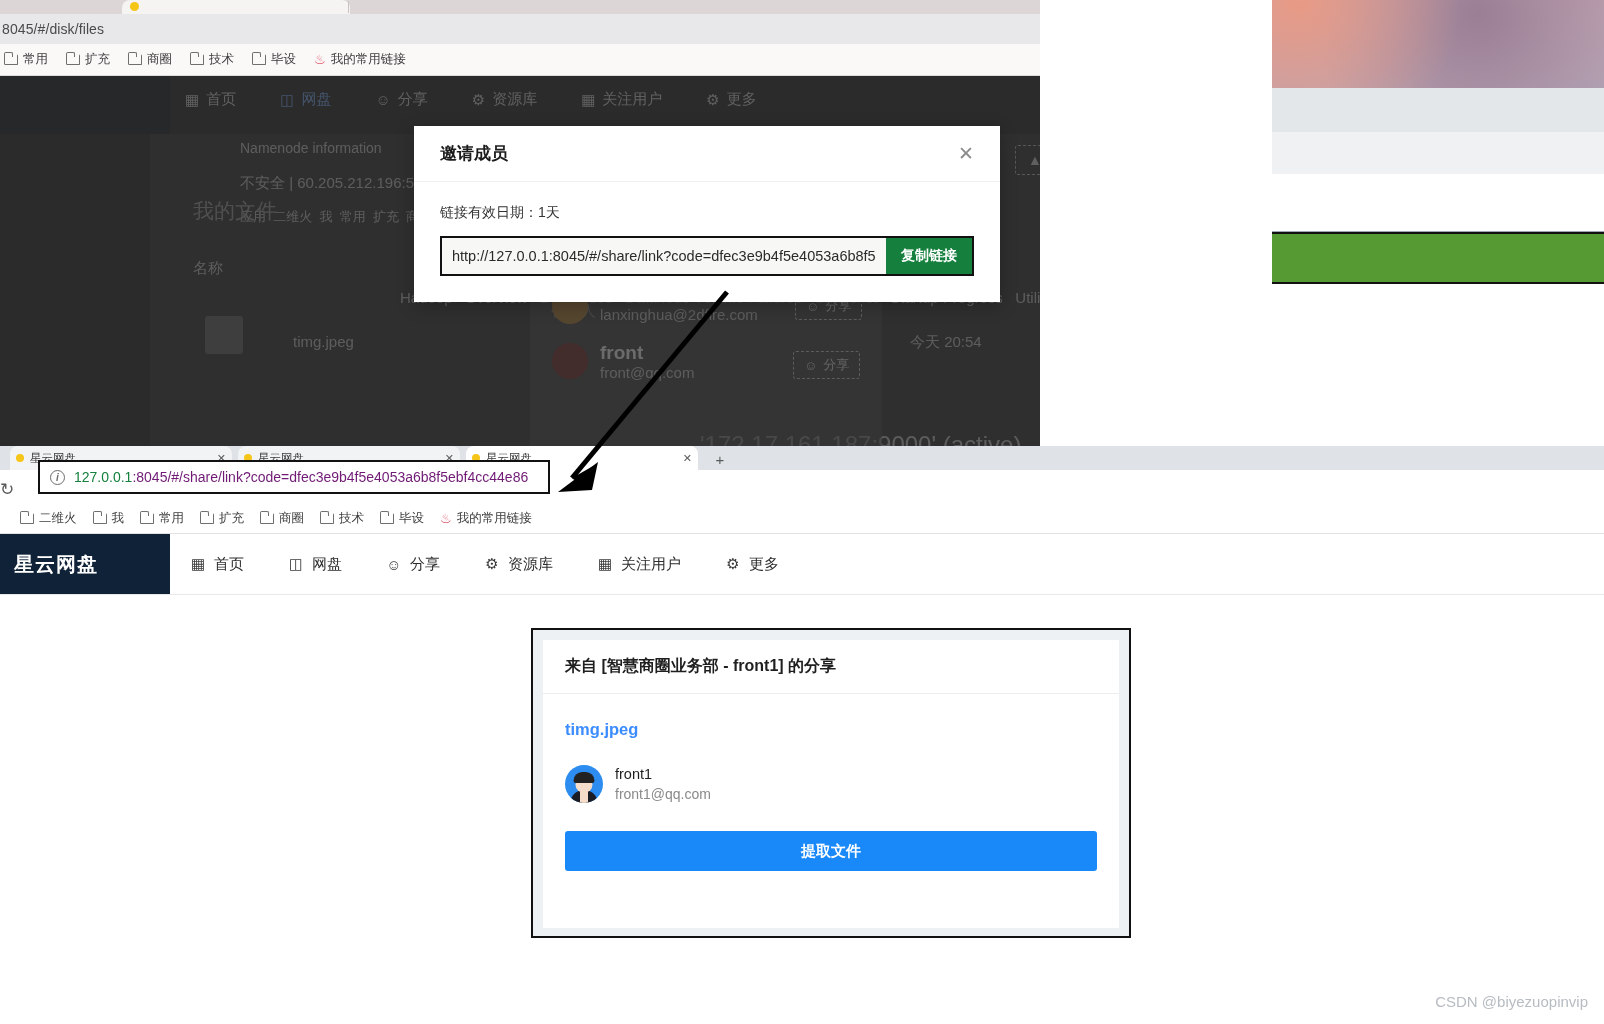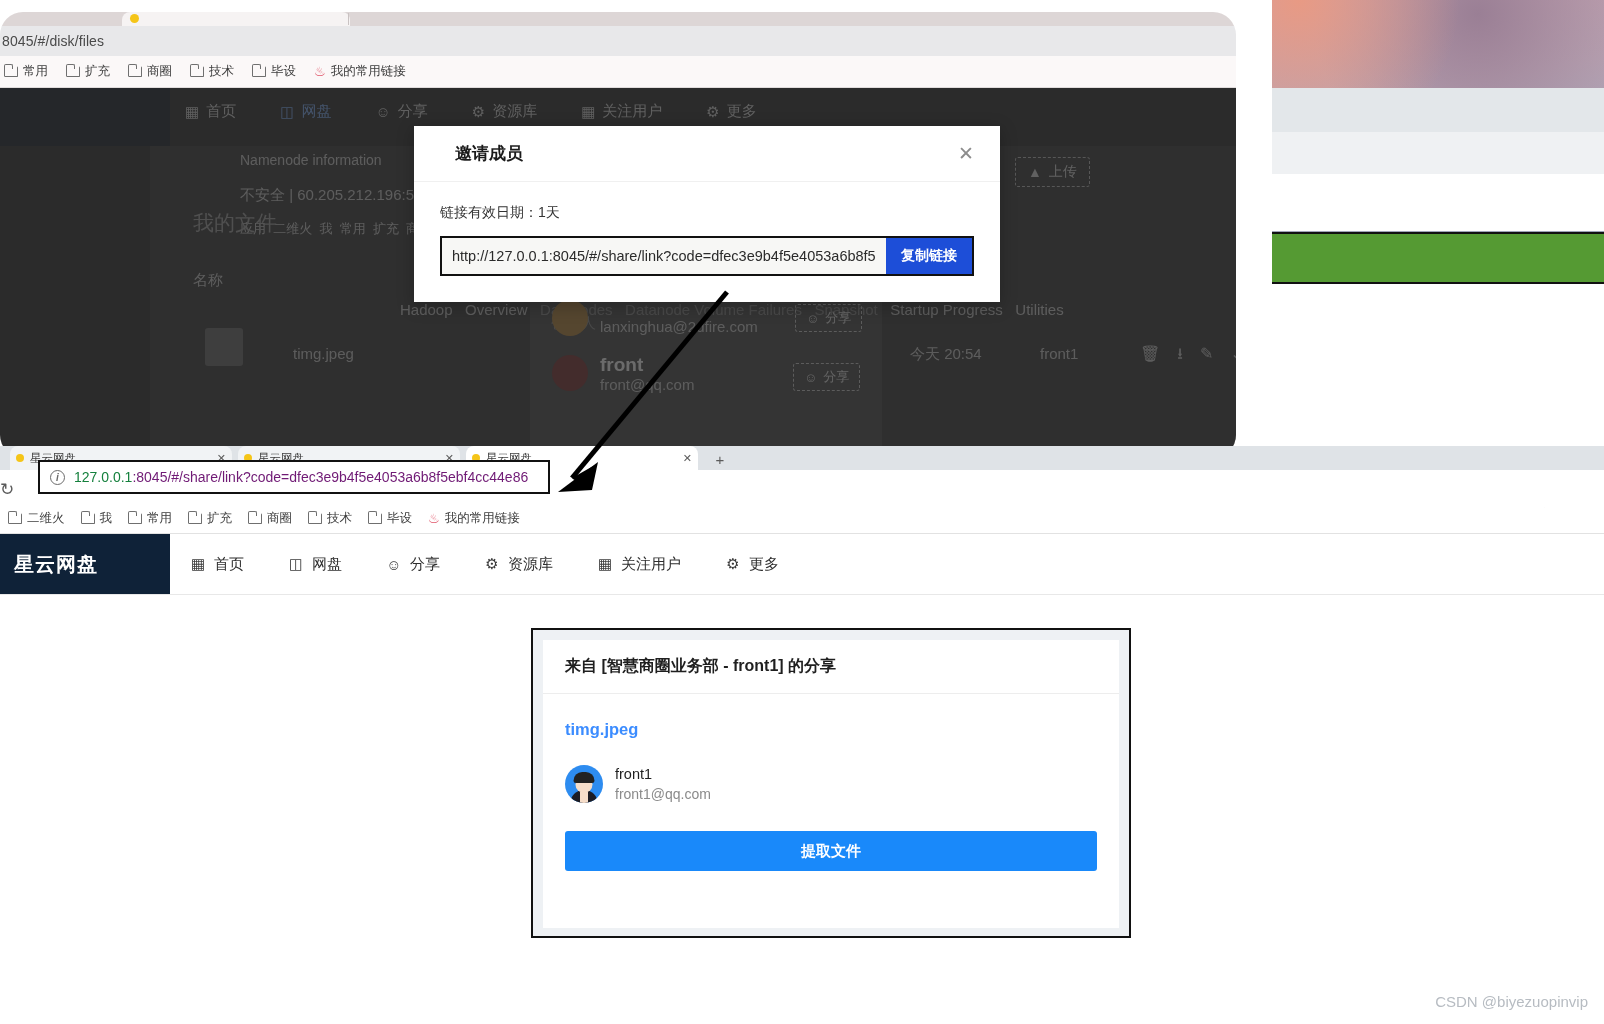--- a/index.html
+++ b/index.html
@@ -29,22 +29,22 @@
   .green-bar {
     position: absolute; left: 1272px; top: 232px; width: 332px; height: 52px;
     background: #559a33; border-top: 2px solid #111; border-bottom: 2px solid #111;
   }
   .right-line { position:absolute; left:1272px; top:895px; width:290px; height:1px; background:#dcdfe3; }
   .right-box  { position:absolute; left:1272px; top:915px; width:290px; height:25px; background:#edf0f2; border:1px solid #dcdfe3;}
   .right-foot { position:absolute; left:1272px; top:945px; width:332px; height:79px; background:#e3e7ea;}
 
   
   .outer-win {
-    position: absolute; left: 0; top: 12px; width: 1236px; height: 446px;
-    background: #ffffff; overflow: hidden; border-radius: 23px;
+    position: absolute; left: 0; top: 0; width: 1040px; height: 446px;
+    background: #ffffff; overflow: hidden;
   }
   .outer-tabstrip {
     position:absolute; left:0; top:0; width:1272px; height:14px;
     background: #ddd6d6;
   }
   .outer-tab-a {
     position:absolute; left:122px; top:0; width:228px; height:14px;
     background:#f6f3f3; border-radius: 8px 8px 0 0;
   }
   .outer-tab-dot {
@@ -116,35 +116,35 @@
 
   
   .modal {
     position:absolute; left:414px; top:126px; width:586px; height:176px;
     background:#ffffff; box-shadow: 0 4px 16px rgba(0,0,0,.25);
   }
   .modal-head {
     height:56px; display:flex; align-items:center; justify-content:space-between;
     padding:0 26px; border-bottom:1px solid #f0f0f0;
   }
-  .modal-title { font-size:17px; font-weight:700; color:#1b1b1b;margin-left:15px; }
+  .modal-title { font-size:17px; font-weight:700; color:#1b1b1b; }
   .modal-x { font-size:19px; color:#8c8c8c; cursor:pointer; line-height:1; }
   .modal-body { padding:22px 26px 16px 26px; }
   .modal-label { font-size:14px; color:#333; margin-bottom:14px; }
   .copy-row {
     position:relative; height:40px; border:2.5px solid #111;
     display:flex; align-items:stretch; background:#f7f7f5;
   }
   .copy-input {
     flex:1; border:none; outline:none; background:#f7f7f5;
     font-size:14.5px; color:#2b2b2b; padding:0 10px;
     font-family:"Liberation Sans","DejaVu Sans",sans-serif;
   }
   .copy-btn {
-    width:86px; background:#1d4ed8; color:#fff; font-size:14px; font-weight:700;
+    width:86px; background:#15803d; color:#fff; font-size:14px; font-weight:700;
     border:none; cursor:pointer; flex:0 0 auto;
   }
 
   
   .inner-chrome { position:absolute; left:0; top:446px; width:1604px; height:82px; background:#fff;}
   .inner-tabstrip {
     position:absolute; left:0; top:0; width:1604px; height:24px; background:#dfe3e7;
   }
   .inner-tab {
     position:absolute; top:0; height:24px; background:#f1f3f5;
@@ -175,21 +175,21 @@
     width:15px; height:15px; border-radius:50%; border:1.4px solid #6b6b6b;
     font-size:10px; color:#6b6b6b; display:flex; align-items:center; justify-content:center;
     flex:0 0 auto; font-style:italic; font-weight:700;
   }
   .url-text { font-size:14px; color:#3b3b3b; white-space:nowrap; }
   .url-text .host { color:#15803d; }
   .url-text .rest { color:#701a75; }
   .star-icon { position:absolute; right:52px; top:34px; font-size:17px; color:#5b5b5b;}
   .inner-bookmarks {
     position:absolute; left:0; top:62px; width:1604px; height:20px;
-    display:flex; align-items:center; gap:16px; padding-left:8px; background:#fff;
+    display:flex; align-items:center; gap:16px; padding-left:20px; background:#fff;
   }
   .inner-bookmarks .bm { font-size:12.5px; }
 
   
   .app-header {
     position:absolute; left:0; top:533px; width:1604px; height:62px;
     background:#ffffff; border-top:1px solid #e2e2e2; border-bottom:1px solid #e8e8e8;
     display:flex; align-items:stretch;
   }
   .app-logo {

